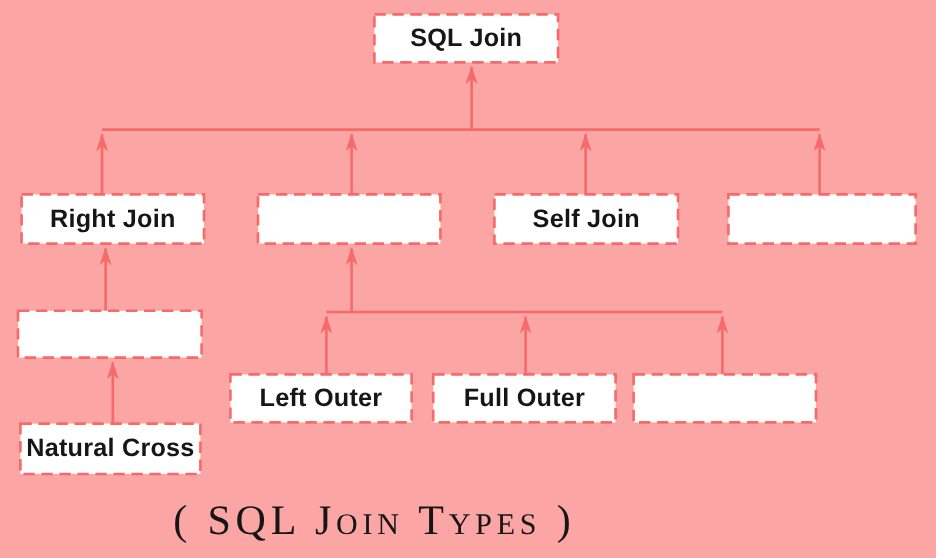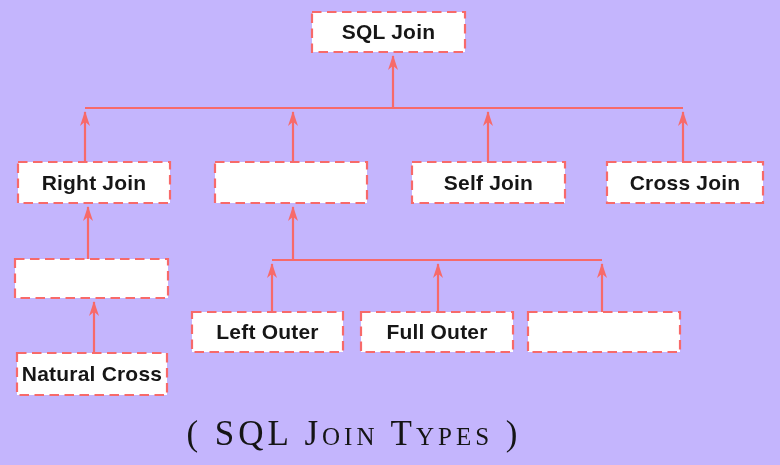--- a/index.html
+++ b/index.html
@@ -4,21 +4,21 @@
 <style>
   html, body {
     margin: 0;
     padding: 0;
     background: #ffffff;
   }
   #stage {
     position: relative;
     width: 780px;
     height: 465px;
-    background: #c4b5fd;
+    background: #fca5a5;
     overflow: hidden;
     font-family: "Liberation Sans", sans-serif;
   }
   #wires {
     position: absolute;
     left: 0;
     top: 0;
   }
   .nbox {
     fill: #ffffff;
@@ -48,21 +48,20 @@
     top: 408px;
     width: 624px;
     height: 52px;
     line-height: 52px;
     text-align: center;
     font-family: "Liberation Serif", serif;
     font-variant: small-caps;
     font-size: 35px;
     letter-spacing: 4px;
     color: #151515;
-    padding-left: 42px;
   }
 </style>
 </head>
 <body>
 
 <div id="stage">
 
   <svg id="wires" width="780" height="465" viewBox="0 0 780 465">
     <defs>
       <marker id="ah" viewBox="0 0 16 10" refX="15" refY="5" markerWidth="16" markerHeight="10" markerUnits="userSpaceOnUse" orient="auto">
@@ -96,19 +95,18 @@
     <rect class="nbox" x="15" y="259" width="153" height="39"></rect>
     <rect class="nbox" x="17" y="353" width="150" height="42"></rect>
     <rect class="nbox" x="192" y="312" width="151" height="40"></rect>
     <rect class="nbox" x="361" y="312" width="152" height="40"></rect>
     <rect class="nbox" x="528" y="312" width="152" height="40"></rect>
   </svg>
 
   <div class="node" style="left:312px;top:12px;width:153px;height:40px">SQL Join</div>
   <div class="node" style="left:18px;top:162px;width:152px;height:41px">Right Join</div>
   <div class="node" style="left:412px;top:162px;width:153px;height:41px">Self Join</div>
-  <div class="node" style="left:607px;top:162px;width:156px;height:41px">Cross Join</div>
   <div class="node" style="left:17px;top:353px;width:150px;height:42px">Natural Cross</div>
   <div class="node" style="left:192px;top:312px;width:151px;height:40px">Left Outer</div>
   <div class="node" style="left:361px;top:312px;width:152px;height:40px">Full Outer</div>
 
   <div class="caption">( SQL Join Types )</div>
 </div>
 
 </body></html>

